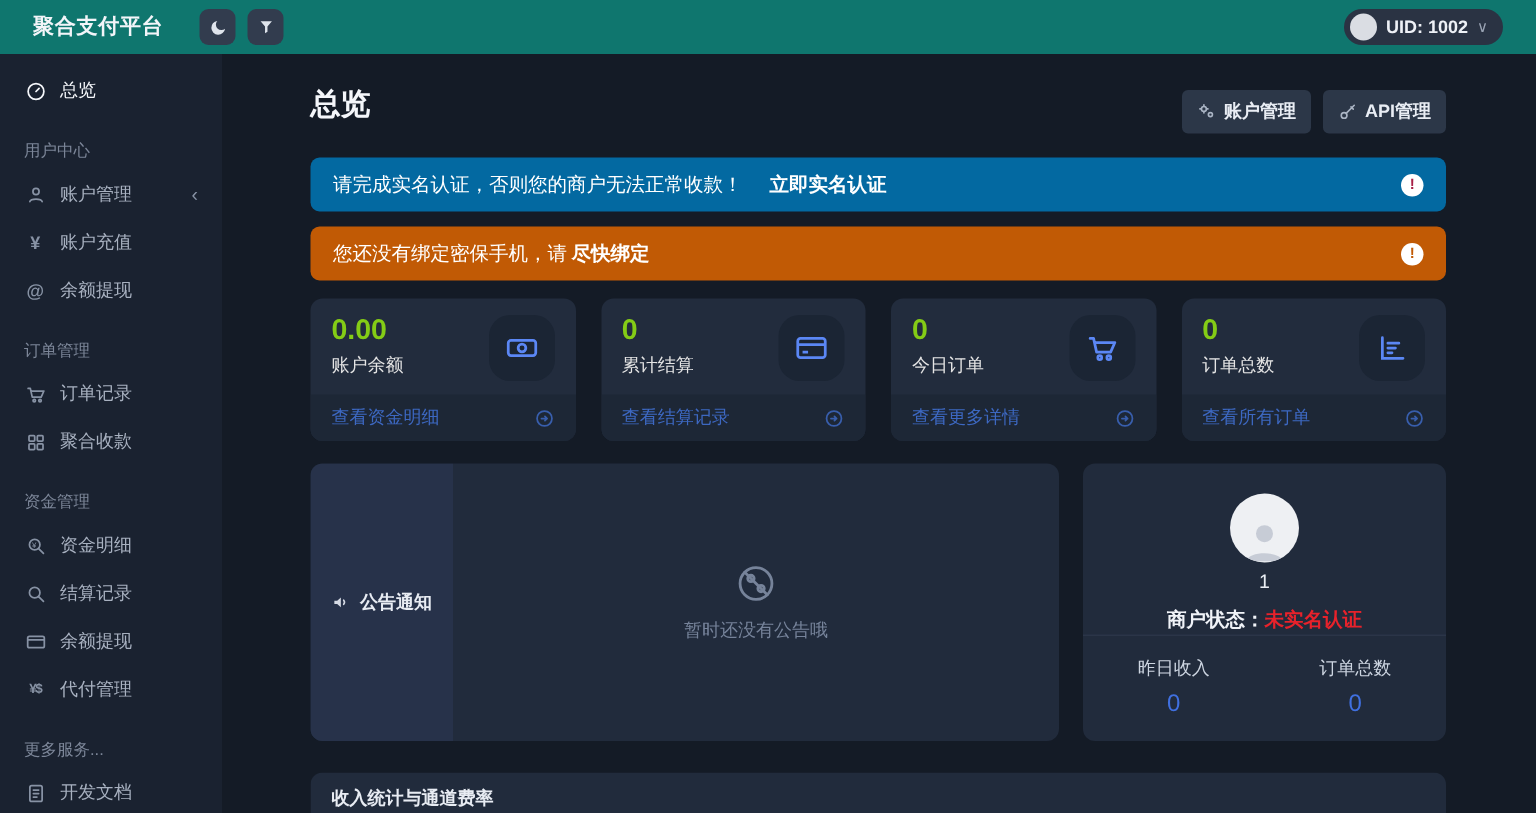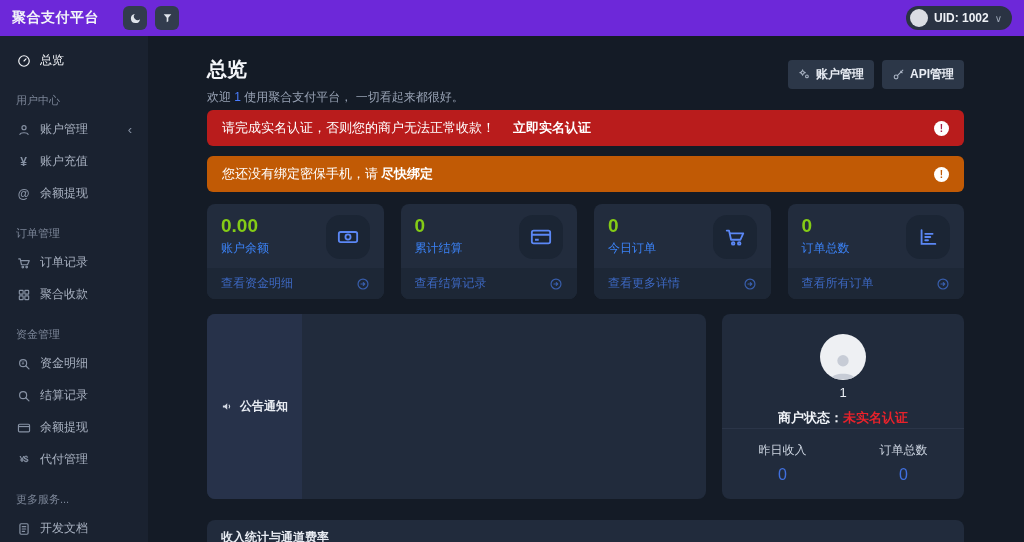--- a/index.html
+++ b/index.html
@@ -2,21 +2,21 @@
 <html><head>
 <meta charset="utf-8">
 <style>
   html,body{margin:0;padding:0}
   body{width:1024px;height:542px;overflow:hidden;background:#141b26;
        font-family:"Liberation Sans","DejaVu Sans",sans-serif;-webkit-font-smoothing:antialiased}
   .app{width:100%;height:100%;display:flex;flex-direction:column}
   svg{display:block}
 
   
-  .topbar{height:36px;background:#6d28d9;display:flex;align-items:center;padding:0 12px;gap:8px;flex-shrink:0}
+  .topbar{height:36px;background:#0f766e;display:flex;align-items:center;padding:0 22px;gap:8px;flex-shrink:0}
   .brand{color:#f3f5f9;font-weight:bold;font-size:14px;margin-right:16px;letter-spacing:.5px}
   .icon-btn{width:24px;height:24px;border-radius:6px;background:#323c4e;border:none;color:#dfe4ec;
             display:flex;align-items:center;justify-content:center;cursor:pointer;padding:0}
   .spacer{flex:1}
   .uid-pill{display:flex;align-items:center;gap:6px;background:#2a3343;border-radius:999px;
             padding:3px 10px 3px 4px;color:#eef1f6;font-size:12px;font-weight:bold;cursor:pointer}
   .avatar-mini{width:18px;height:18px;border-radius:50%;background:#dadde3;flex-shrink:0}
   .pill-chev{color:#9aa4b4;font-size:10px;font-weight:normal}
 
   
@@ -40,36 +40,36 @@
   .welcome{margin:6px 0 0;font-size:12px;color:#97a1b3}
   .welcome .uid{color:#4a7dff}
   .head-actions{display:flex;gap:8px;margin-top:4px}
   .hbtn{display:flex;align-items:center;gap:5px;background:#2c3748;border:none;border-radius:4px;
         color:#e9edf4;font-size:12px;font-weight:bold;padding:6px 10px;cursor:pointer}
   .hbtn .bicon{color:#aab4c4;display:flex}
 
   
   .alert{height:36px;border-radius:6px;display:flex;align-items:center;padding:0 15px;
          color:#fff;font-size:13px}
-  .alert-red{background:#b91c1c;margin-top:4px}
+  .alert-red{background:#0369a1;margin-top:16px}
   .alert-orange{background:#c15a05;margin-top:10px}
   .alert .alink{font-weight:bold;cursor:pointer}
   .alert-red .alink{margin-left:18px}
   .alert-orange .alink{margin-left:3px}
   .bang{margin-left:auto;width:15px;height:15px;border-radius:50%;background:#fff;
         font-size:10px;font-weight:bold;display:flex;align-items:center;justify-content:center}
   .alert-red .bang{color:#a82047}
   .alert-orange .bang{color:#c15a05}
 
   
   .cards{display:flex;gap:17px;margin-top:12px}
   .card{flex:1;background:#222c3d;border-radius:8px;overflow:hidden;min-width:0}
   .card-body{display:flex;justify-content:space-between;align-items:flex-start;padding:11px 14px 9px}
   .cval{font-size:19px;font-weight:bold;color:#84cc16;line-height:1.15}
-  .clabel{font-size:12px;color:#3b82f6;margin-top:3px}
+  .clabel{font-size:12px;color:#e5e5e5;margin-top:3px}
   .cicon{width:44px;height:44px;border-radius:14px;background:#1b2534;display:flex;
          align-items:center;justify-content:center;color:#5b87f5;flex-shrink:0}
   .card-foot{display:flex;justify-content:space-between;align-items:center;background:#1d2736;
              padding:7px 14px;font-size:12px;color:#3d68c2;cursor:pointer}
   .card-foot .arrow{color:#3d68c2;opacity:.85;display:flex}
 
   
   .panels{display:flex;gap:16px;margin-top:15px;height:185px}
   .panel{background:#212b3c;border-radius:8px;overflow:hidden}
   .notice-panel{flex:1;display:flex;flex-direction:row;min-width:0}
@@ -240,21 +240,20 @@
         <span>开发文档</span>
       </div>
 
     </nav>
 
     <main>
 
       <div class="page-head">
         <div>
           <h1>总览</h1>
-          <p class="welcome"><span>欢迎 </span><span class="uid">1</span><span> 使用聚合支付平台， 一切看起来都很好。</span></p>
         </div>
         <div class="head-actions">
           <button class="hbtn">
             <span class="bicon">
               <svg width="13" height="13" viewBox="0 0 24 24" fill="none" stroke="currentColor" stroke-width="2" stroke-linecap="round">
                   <circle cx="8.5" cy="8.5" r="3"></circle>
                   <circle cx="16.5" cy="15.5" r="2.5"></circle>
                   <path d="M8.5 3.5v1.5M8.5 12v1.5M3.5 8.5H5M12 8.5h1.5"></path>
                 </svg>
             </span>
@@ -389,20 +388,31 @@
         <section class="panel notice-panel">
           <div class="panel-head">
             <span class="picon">
               <svg width="13" height="13" viewBox="0 0 24 24">
                   <path d="M3.5 10v4h3.5l4.5 4V6L7 10z" fill="currentColor"></path>
                   <path d="M15 9.5a4 4 0 0 1 0 5" fill="none" stroke="currentColor" stroke-width="2" stroke-linecap="round"></path>
                 </svg>
             </span>
             <span>公告通知</span>
           </div>
+          <div class="notice-empty">
+            <span>
+              <svg width="30" height="30" viewBox="0 0 24 24" fill="none" stroke="currentColor" stroke-width="1.5" stroke-linecap="round">
+                  <circle cx="12" cy="12" r="8.5"></circle>
+                  <path d="M6 6l12 12"></path>
+                  <circle cx="9.3" cy="9.3" r="1.7"></circle>
+                  <circle cx="14.7" cy="14.7" r="1.7"></circle>
+                </svg>
+            </span>
+            <span>暂时还没有公告哦</span>
+          </div>
         </section>
 
         <aside class="panel merchant-panel">
           <div class="merchant-top">
             <div class="avatar-big">
               <svg width="34" height="30" viewBox="0 0 24 20">
                   <circle cx="12" cy="7" r="4" fill="#c7ccd6"></circle>
                   <path d="M3.5 20c.9-5 16.1-5 17 0z" fill="#c7ccd6"></path>
                 </svg>
             </div>

